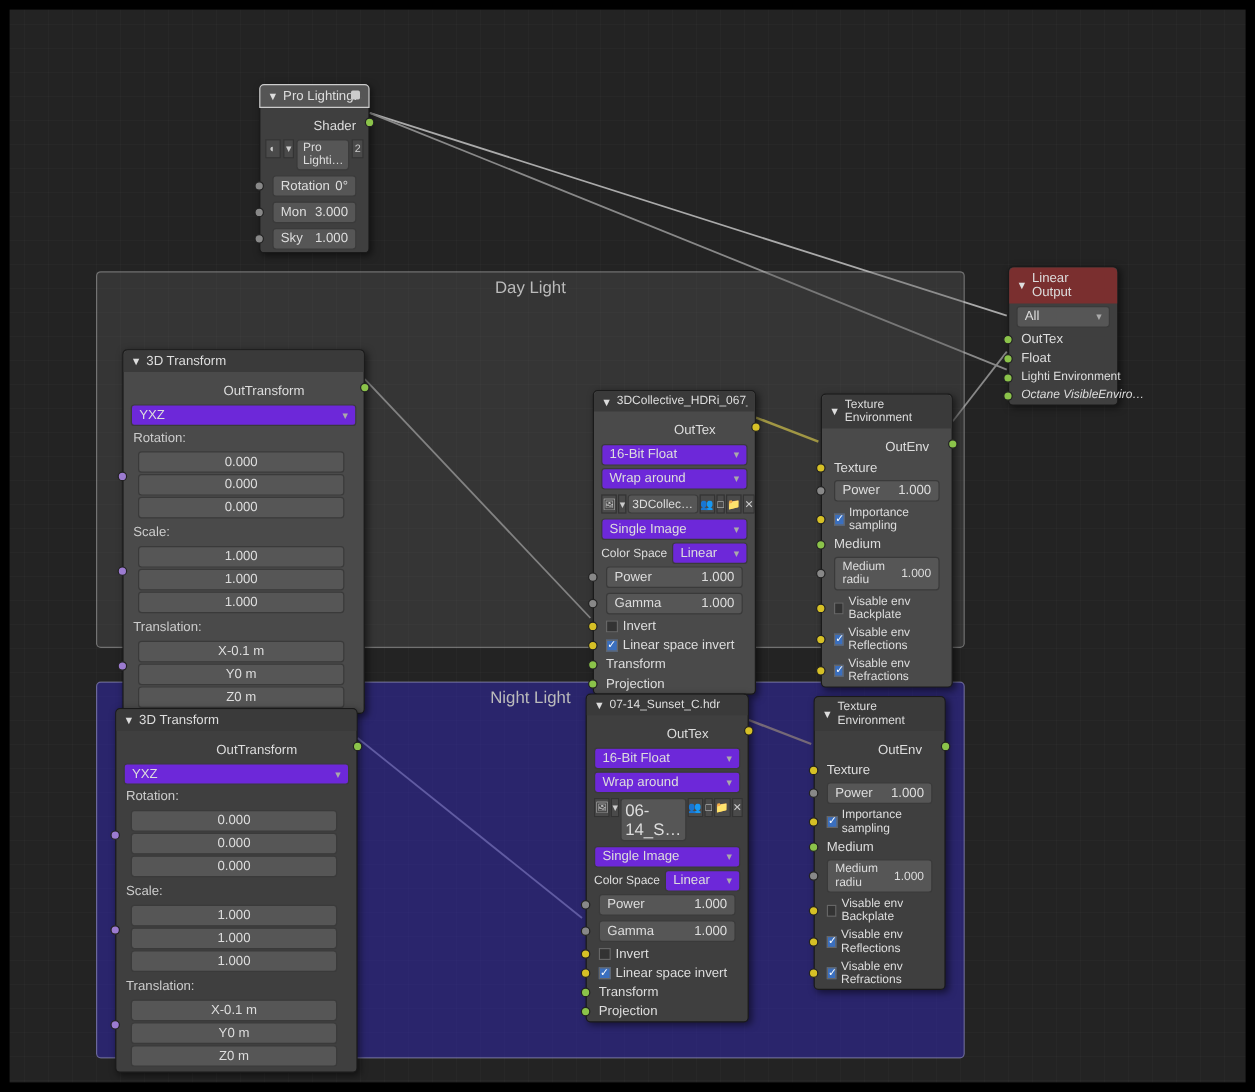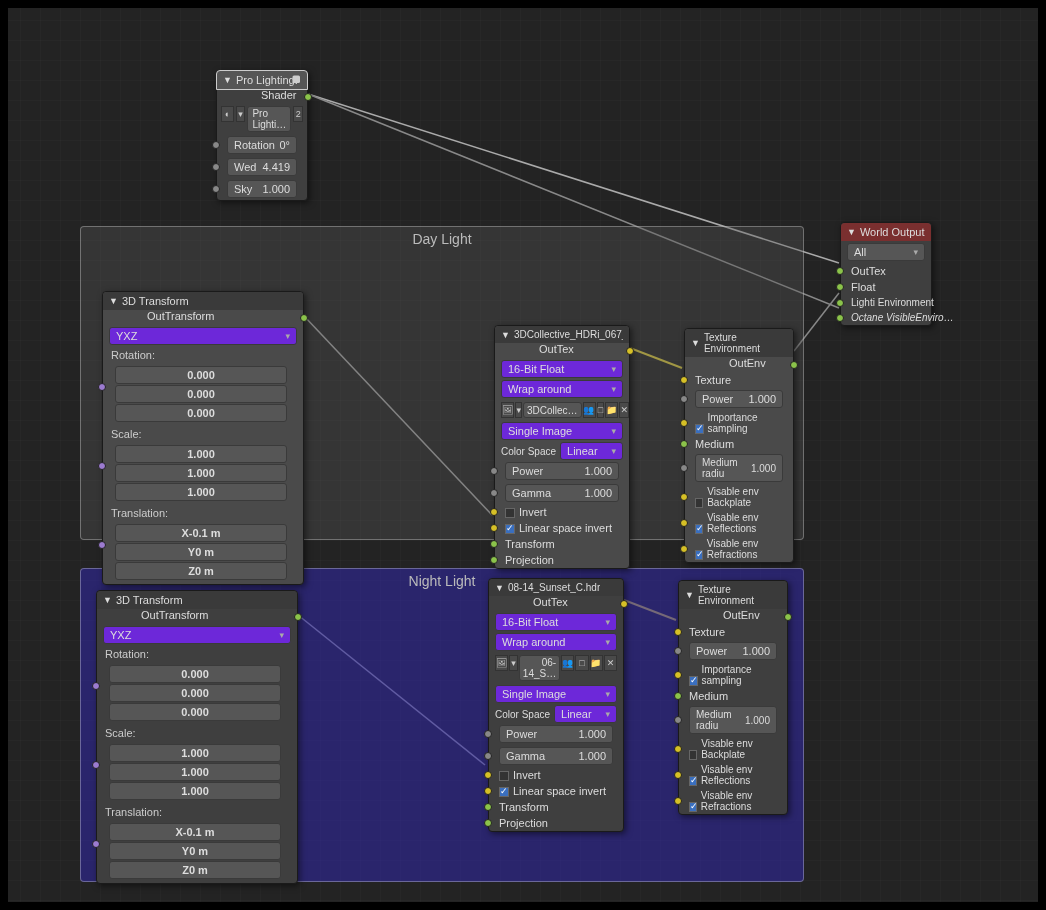--- a/index.html
+++ b/index.html
@@ -30,42 +30,42 @@
   }
   .node.light { background:#4a4a4a; }
   .node-header {
     background:#3a3a3a; border-top-left-radius:4px; border-top-right-radius:4px;
     padding:3px 6px; font-size:11px; display:flex; align-items:center; gap:4px;
     position:relative;
   }
   .node-header.selected { background:#555; border:1px solid #ccc; margin:-1px; }
   .node-header.red { background:#7a2f2f; }
   .tri { font-size:9px;}
-  .out-row { text-align:left; padding:0 10px 3px 6px; position:relative; font-size:11px;margin-left:38px; }
-  .in-row { text-align:left; padding:2px 10px; position:relative; font-size:11px; display:flex; align-items:flex-end; gap:4px;}
+  .out-row { text-align:center; padding:10px 10px 3px 6px; position:relative; font-size:11px;margin-left:38px; }
+  .in-row { text-align:left; padding:2px 10px; position:relative; font-size:11px; display:flex; align-items:center; gap:4px;}
   .sock {
     width:8px; height:8px; border-radius:50%;
     position:absolute; top:50%; transform:translateY(-50%);
     border:1px solid #222;
   }
   .sock.right { right:-5px; }
   .sock.left { left:-5px; }
   .sock.green { background:#8bc34a; }
   .sock.yellow { background:#d6c026; }
   .sock.gray { background:#888; }
   .sock.purple { background:#9c7bd0; }
   .field {
     background:#565656; border:1px solid #3a3a3a; border-radius:3px;
     padding:2px 6px; margin:2px 6px; font-size:11px;
     display:flex; justify-content:space-between; align-items:center;
     color:#ddd;
   }
   .field.dark { background:#6d28d9; }
   .field .arrow { font-size:9px; color:#aaa;}
-  .vec-group { margin:1px 6px;font-weight:bold; }
+  .vec-group { margin:1px 6px; }
   .vec-group .field { margin:0 0 1px 0; text-align:center; justify-content:center;}
   .label { padding:2px 8px; color:#ccc; font-size:11px;}
   .chk { width:10px; height:10px; border:1px solid #666; background:#333; display:inline-block; }
   .chk.on { background:#3a6fbf; position:relative;}
   .chk.on::after { content:"✓"; color:#fff; font-size:9px; position:absolute; top:-2px; left:0;}
   .iconbtn {
     width:16px; height:16px; background:#4a4a4a; border:1px solid #333;
     display:inline-flex; align-items:center; justify-content:center;
     font-size:9px; color:#ccc;
   }
@@ -117,37 +117,37 @@
   <div class="in-row">
     <span class="sock left gray"></span>
     <div class="field" style="flex:1; margin:0;">
         <span>Rotation</span>
         <span>0°</span>
       </div>
   </div>
   <div class="in-row">
     <span class="sock left gray"></span>
     <div class="field" style="flex:1; margin:0;">
-        <span>Wed</span>
-        <span>4.419</span>
+        <span>Mon</span>
+        <span>3.000</span>
       </div>
   </div>
   <div class="in-row">
     <span class="sock left gray"></span>
     <div class="field" style="flex:1; margin:0;">
         <span>Sky</span>
         <span>1.000</span>
       </div>
   </div>
 </div>
 
 <div class="node" style="left:832px; top:214px; width:92px;">
   <div class="node-header red">
     <span class="tri">▼</span>
-    <span>World Output</span>
+    <span>Linear Output</span>
   </div>
   <div class="field">
     <span>All</span>
       <span class="arrow">▾</span>
   </div>
   <div class="in-row">
       <span class="sock left green"></span>
       <span>OutTex</span>
     </div>
   <div class="in-row">
@@ -404,35 +404,35 @@
           <span>Z</span>
           <span>0 m</span>
         </div>
       </div>
     </div>
 </div>
 
 <div class="node" style="left:480px; top:570px; width:136px;">
   <div class="node-header">
     <span class="tri">▼</span>
-    <span style="font-size:10px;white-space:nowrap;overflow:hidden;">08-14_Sunset_C.hdr</span>
+    <span style="font-size:10px;white-space:nowrap;overflow:hidden;">07-14_Sunset_C.hdr</span>
   </div>
   <div class="out-row"><span>OutTex</span><span class="sock right yellow"></span></div>
   <div class="field dark">
       <span>16-Bit Float</span>
       <span class="arrow">▾</span>
     </div>
   <div class="field dark">
       <span>Wrap around</span>
       <span class="arrow">▾</span>
     </div>
   <div style="display:flex; gap:1px; padding:2px 6px;">
     <span class="iconbtn">🖼</span>
     <span class="iconbtn" style="width:10px;">▾</span>
-    <div class="field" style="flex:1;margin:0;padding:1px 3px;font-size:10px;text-align:right;">
+    <div class="field" style="flex:1;margin:0;padding:1px 3px;font-size:14px;">
         <span>06-14_S…</span>
       </div>
     <span class="iconbtn">👥</span>
     <span class="iconbtn">□</span>
     <span class="iconbtn">📁</span>
     <span class="iconbtn">✕</span>
   </div>
   <div class="field dark">
       <span>Single Image</span>
       <span class="arrow">▾</span>

